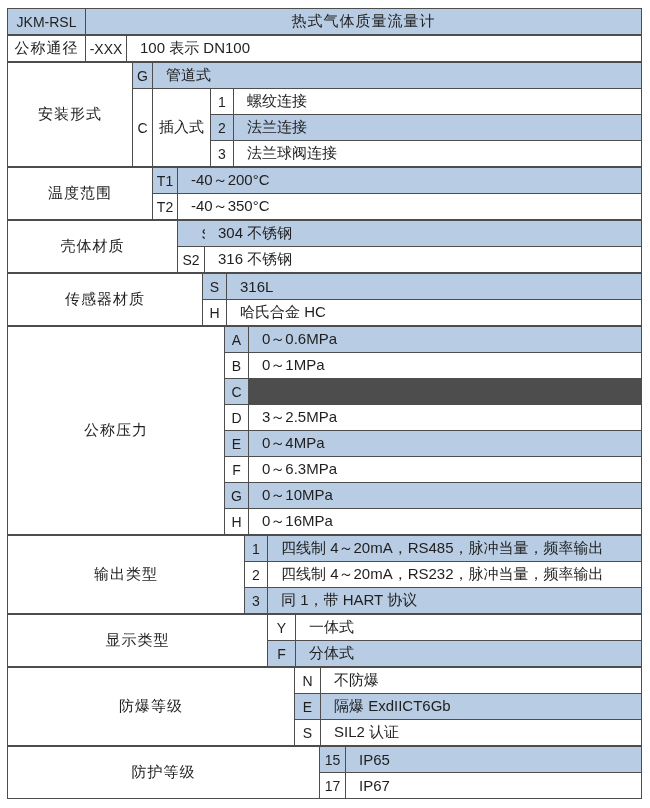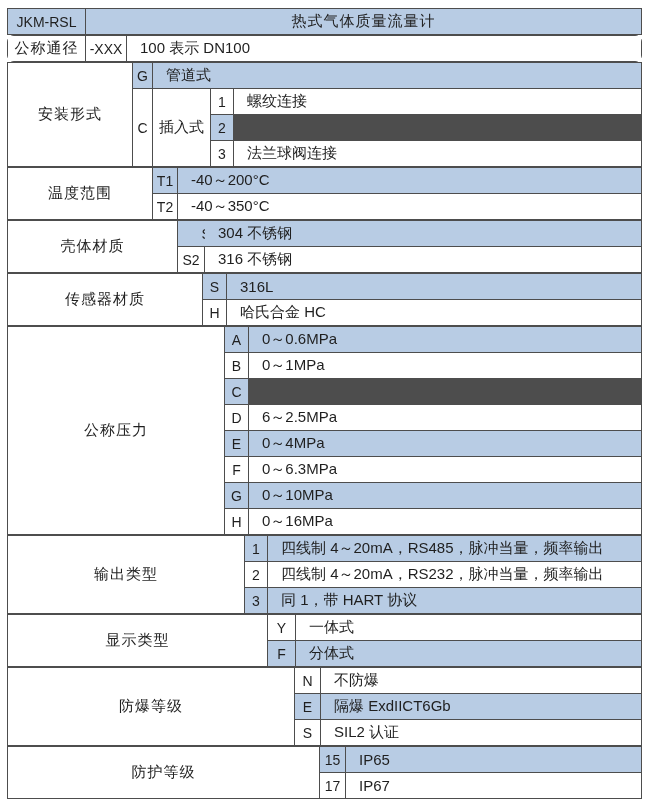--- a/index.html
+++ b/index.html
@@ -10,21 +10,21 @@
   .cell{background:#ffffff;display:flex;align-items:center;justify-content:center;
         box-sizing:border-box;white-space:nowrap;overflow:hidden;
         font-size:15px;color:#1f1f1f;}
   .b{background:#b8cce4;}
   .val{justify-content:flex-start;padding-left:13px;text-align:right;}
   .ttl{justify-content:center;letter-spacing:1px;}
   .lbl{letter-spacing:1px;}
   .mono{font-size:14px;}
   
   .g-header {grid-template-columns:77px 1fr;}
-  .g-diam   {grid-template-columns:77px 40px 1fr;border-radius:7px;}
+  .g-diam   {grid-template-columns:77px 40px 1fr;}
   .g-install{grid-template-columns:124px 19px 57px 22px 1fr;}
   .g-temp   {grid-template-columns:144px 24px 1fr;}
   .g-house  {grid-template-columns:169px 26px 1fr;}
   .g-sensor {grid-template-columns:194px 23px 1fr;}
   .g-press  {grid-template-columns:216px 23px 1fr;}
   .g-output {grid-template-columns:236px 22px 1fr;}
   .g-disp   {grid-template-columns:259px 27px 1fr;}
   .g-explo  {grid-template-columns:286px 25px 1fr;}
   .g-prot   {grid-template-columns:311px 25px 1fr;}
 </style>
@@ -47,20 +47,21 @@
 
     <div class="sec g-install">
       <div class="cell lbl" style="grid-column:1;grid-row:1/span 4;">安装形式</div>
       <div class="cell b mono" style="grid-column:2;grid-row:1;">G</div>
       <div class="cell b val" style="grid-column:3/-1;grid-row:1;">管道式</div>
       <div class="cell mono" style="grid-column:2;grid-row:2/span 3;">C</div>
       <div class="cell" style="grid-column:3;grid-row:2/span 3;">插入式</div>
       <div class="cell mono" style="grid-column:4;grid-row:2;">1</div>
       <div class="cell val" style="grid-column:5;grid-row:2;">螺纹连接</div>
       <div class="cell b mono" style="grid-column:4;grid-row:3;">2</div>
+      <div class="cell b val" style="grid-column:5;grid-row:3;">法兰连接</div>
       <div class="cell mono" style="grid-column:4;grid-row:4;">3</div>
       <div class="cell val" style="grid-column:5;grid-row:4;">法兰球阀连接</div>
     </div>
 
     <div class="sec g-temp">
       <div class="cell lbl" style="grid-column:1;grid-row:1/span 2;">温度范围</div>
       <div class="cell b mono" style="grid-column:2;grid-row:1;text-align:center;">T1</div>
       <div class="cell b val" style="grid-column:3;grid-row:1;">-40～200°C</div>
       <div class="cell mono" style="grid-column:2;grid-row:2;">T2</div>
       <div class="cell val" style="grid-column:3;grid-row:2;">-40～350°C</div>
@@ -83,21 +84,21 @@
     </div>
 
     <div class="sec g-press">
       <div class="cell lbl" style="grid-column:1;grid-row:1/span 8;">公称压力</div>
       <div class="cell b mono" style="grid-column:2;grid-row:1;">A</div>
       <div class="cell b val" style="grid-column:3;grid-row:1;">0～0.6MPa</div>
       <div class="cell mono" style="grid-column:2;grid-row:2;">B</div>
       <div class="cell val" style="grid-column:3;grid-row:2;">0～1MPa</div>
       <div class="cell b mono" style="grid-column:2;grid-row:3;">C</div>
       <div class="cell mono" style="grid-column:2;grid-row:4;">D</div>
-      <div class="cell val" style="grid-column:3;grid-row:4;">6～2.5MPa</div>
+      <div class="cell val" style="grid-column:3;grid-row:4;">3～2.5MPa</div>
       <div class="cell b mono" style="grid-column:2;grid-row:5;">E</div>
       <div class="cell b val" style="grid-column:3;grid-row:5;">0～4MPa</div>
       <div class="cell mono" style="grid-column:2;grid-row:6;">F</div>
       <div class="cell val" style="grid-column:3;grid-row:6;">0～6.3MPa</div>
       <div class="cell b mono" style="grid-column:2;grid-row:7;">G</div>
       <div class="cell b val" style="grid-column:3;grid-row:7;">0～10MPa</div>
       <div class="cell mono" style="grid-column:2;grid-row:8;">H</div>
       <div class="cell val" style="grid-column:3;grid-row:8;">0～16MPa</div>
     </div>
 

